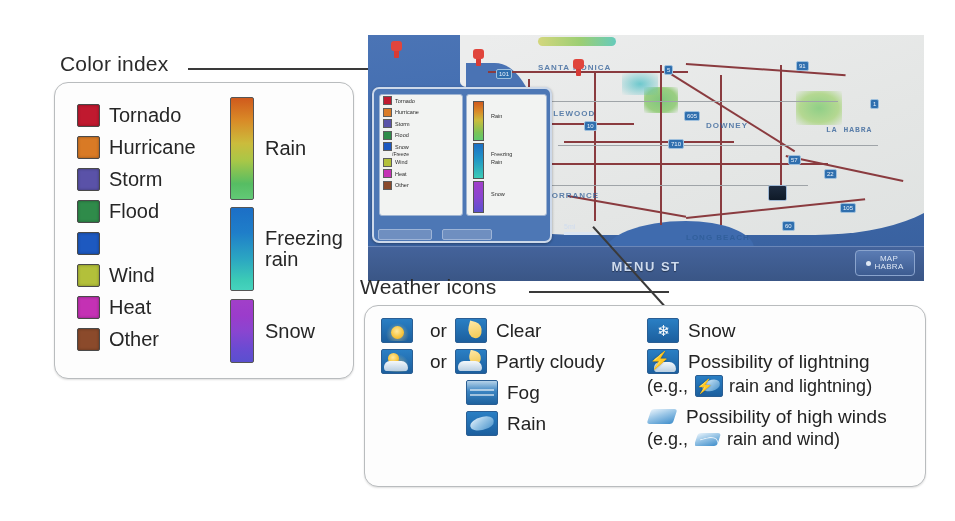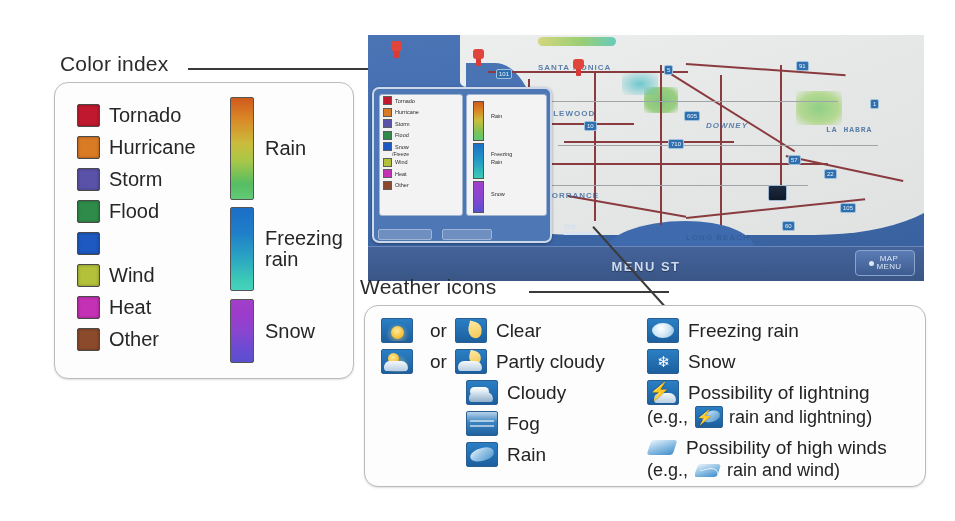--- a/index.html
+++ b/index.html
@@ -339,21 +339,21 @@
     <div class="road-v" style="left:160px;top:44px;height:120px;"></div>
     <div class="road-v" style="left:412px;top:30px;height:120px;"></div>
     <div class="road" style="left:300px;top:36px;width:150px;transform:rotate(32deg);"></div>
     <div class="road" style="left:418px;top:120px;width:120px;transform:rotate(12deg);"></div>
     <div class="road-thin" style="left:140px;top:66px;width:330px;"></div>
     <div class="road-thin" style="left:140px;top:150px;width:300px;"></div>
     <div class="road-thin" style="left:190px;top:110px;width:320px;"></div>
 
     <div class="placename" style="left:170px;top:28px;">SANTA MONICA</div>
     <div class="placename" style="left:168px;top:74px;">INGLEWOOD</div>
-    <div class="placename" style="left:338px;top:86px;font-style:italic;">DOWNEY</div>
+    <div class="placename" style="left:338px;top:86px;">DOWNEY</div>
     <div class="placename" style="left:458px;top:90px;font-family:Liberation Mono, monospace;">LA HABRA</div>
     <div class="placename" style="left:178px;top:156px;">TORRANCE</div>
     <div class="placename" style="left:318px;top:198px;">LONG BEACH</div>
 
     <div class="shield" style="left:128px;top:34px;">101</div>
     <div class="shield" style="left:150px;top:62px;">405</div>
     <div class="shield" style="left:216px;top:86px;">10</div>
     <div class="shield" style="left:158px;top:118px;">110</div>
     <div class="shield" style="left:296px;top:30px;">5</div>
     <div class="shield" style="left:316px;top:76px;">605</div>
@@ -439,21 +439,21 @@
         <div class="inset-btn" style="left:66px;width:48px;"></div>
       </div>
     </div>
 
     <div class="mapbar">
       <div class="mapbar-street">MENU ST</div>
       <div class="map-menu-btn">
         <span class="dot"></span>
         <span>
           <span>MAP</span><br>
-          <span>MENU</span>
+          <span>HABRA</span>
         </span>
       </div>
     </div>
   </div>
 
   <div class="caption" style="left:344px;top:275px;">Weather icons</div>
   <div class="leader" style="left:513px;top:291px;width:140px;height:2px;"></div>
   <div style="position:absolute;left:651px;top:198px;width:2px;height:112px;background:#3a3a3a;transform-origin:50% 100%;transform:rotate(-42deg);"></div>
 
   <div class="panel" style="left:348px;top:305px;width:560px;height:180px;">
@@ -479,53 +479,40 @@
           <span class="cloud"></span>
         </span>
         <span class="wi-or">or</span>
         <span class="tile">
           <span class="moon" style="left:13px;top:1px;width:12px;height:13px;"></span>
           <span class="cloud"></span>
         </span>
         <span class="wi-text">Partly cloudy</span>
       </div>
 
-      <div class="wi-row" style="padding-left:85px;">
-        <span class="tile">
-          <span class="cloud2" style="bottom:8px;left:3px;"></span>
-          <span class="cloud dark"></span>
-        </span>
-        <span class="wi-text">Cloudy</span>
-      </div>
 
       <div class="wi-row" style="padding-left:85px;">
         <span class="tile">
           <span class="fog"></span>
           <span class="fogline" style="top:8px;"></span>
           <span class="fogline" style="top:13px;"></span>
         </span>
         <span class="wi-text">Fog</span>
       </div>
 
       <div class="wi-row" style="padding-left:85px;">
         <span class="tile">
           <span class="rain"></span>
         </span>
         <span class="wi-text">Rain</span>
       </div>
     </div>
 
     <div class="wi-col" style="left:282px;top:12px;">
 
-      <div class="wi-row">
-        <span class="tile">
-          <span class="frz"></span>
-        </span>
-        <span class="wi-text">Freezing rain</span>
-      </div>
 
       <div class="wi-row">
         <span class="tile">
           <span class="flake">❄</span>
         </span>
         <span class="wi-text">Snow</span>
       </div>
 
       <div class="wi-row" style="margin-bottom:1px;">
         <span class="tile">

